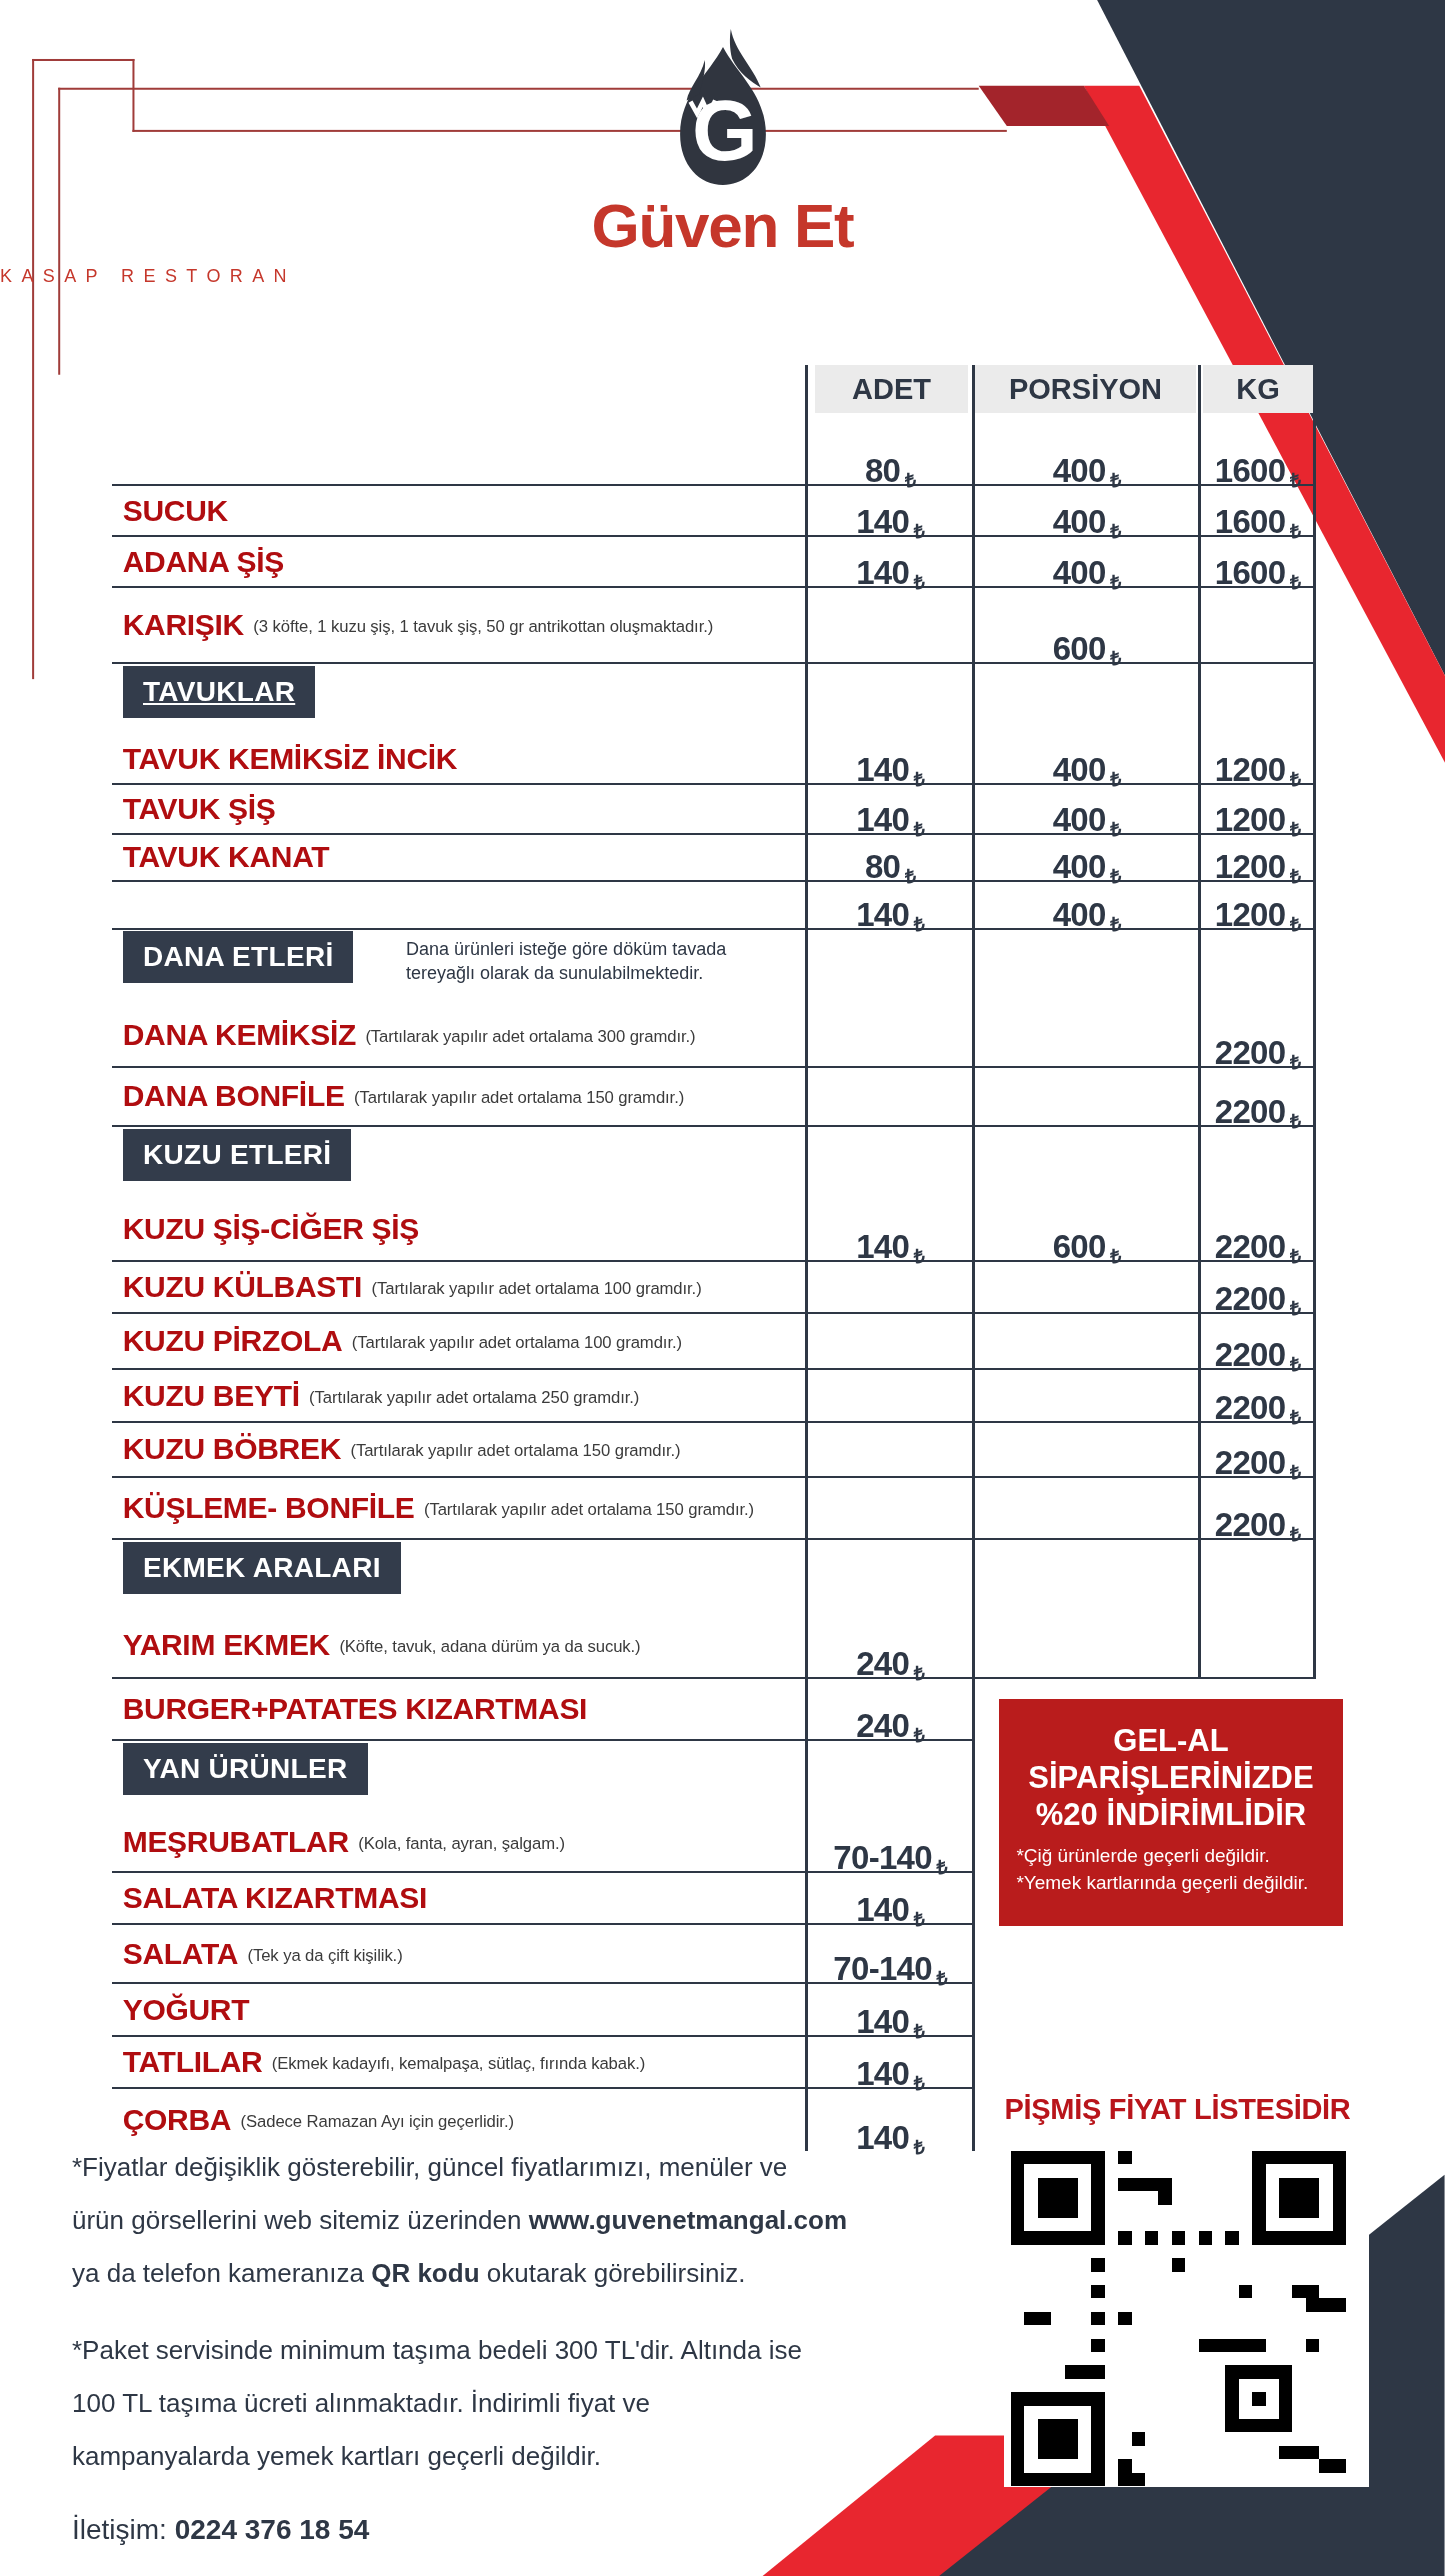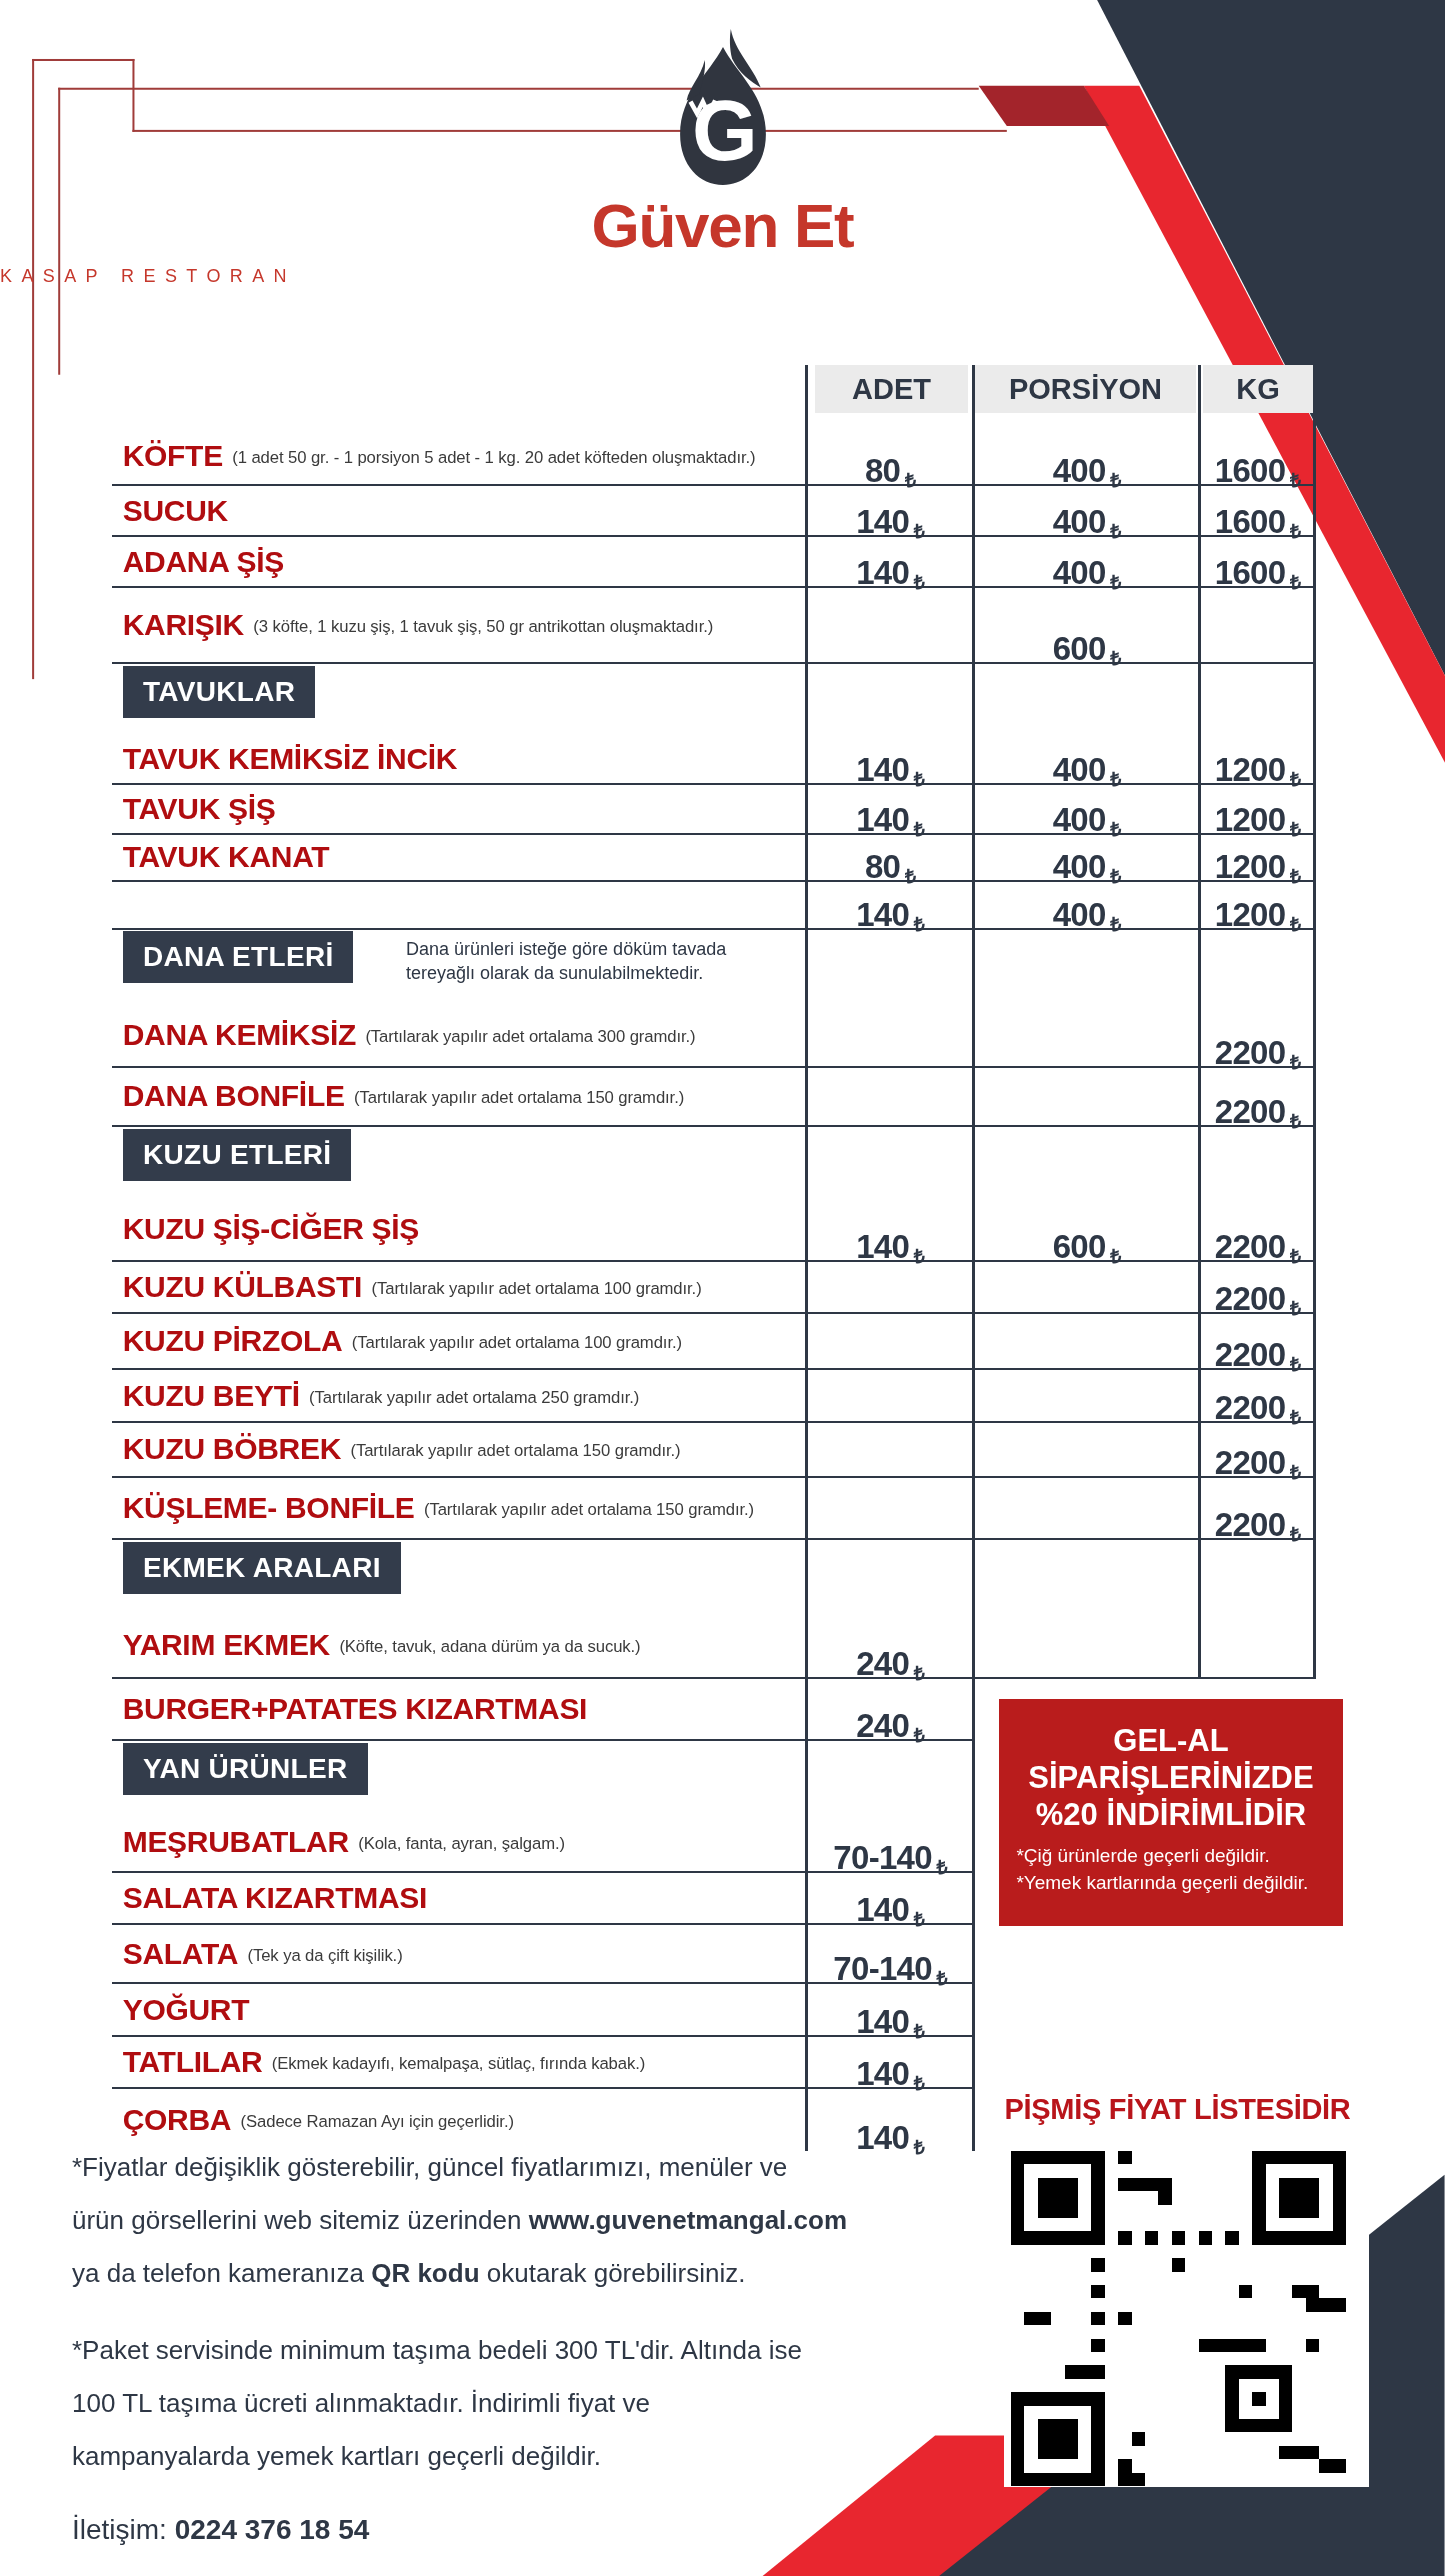--- a/index.html
+++ b/index.html
@@ -96,24 +96,20 @@
   <div class="hdr-box" style="left:975px;width:221px;">PORSİYON</div>
   <div class="hdr-box" style="left:1203px;width:110px;">KG</div>
 
   <div class="vline" style="left:805px;top:365px;height:1786px;"></div>
   <div class="vline" style="left:972px;top:365px;height:1786px;"></div>
   <div class="vline" style="left:1198px;top:365px;height:1314px;"></div>
   <div class="vline" style="left:1313px;top:365px;height:1314px;"></div>
 
   <div id="menu">
       <div class="row" style="top: 428px; height: 58px; width: 1204px;">
-        <div class="namewrap">
-          <span class="item-name">KÖFTE</span>
-          <span class="item-desc">(1 adet 50 gr. - 1 porsiyon 5 adet - 1 kg. 20 adet köfteden oluşmaktadır.)</span>
-        </div>
         <div class="cell cell-adet">
           <span class="num">80</span>
           <span class="tl">₺</span>
         </div>
         <div class="cell cell-pors">
           <span class="num">400</span>
           <span class="tl">₺</span>
         </div>
         <div class="cell cell-kg">
           <span class="num">1600</span>
@@ -159,21 +155,21 @@
           <span class="item-name">KARIŞIK</span>
           <span class="item-desc">(3 köfte, 1 kuzu şiş, 1 tavuk şiş, 50 gr antrikottan oluşmaktadır.)</span>
         </div>
         <div class="cell cell-adet"></div>
         <div class="cell cell-pors">
           <span class="num">600</span>
           <span class="tl">₺</span>
         </div>
         <div class="cell cell-kg"></div>
       </div>
-      <div class="badge" style="top: 666px;">TAVUKLAR</div>
+      <div class="badge" style="top: 666px; text-decoration: underline;">TAVUKLAR</div>
       <div class="row" style="top: 735px; height: 50px; width: 1204px;">
         <div class="namewrap">
           <span class="item-name">TAVUK KEMİKSİZ İNCİK</span>
         </div>
         <div class="cell cell-adet">
           <span class="num">140</span>
           <span class="tl">₺</span>
         </div>
         <div class="cell cell-pors">
           <span class="num">400</span>

